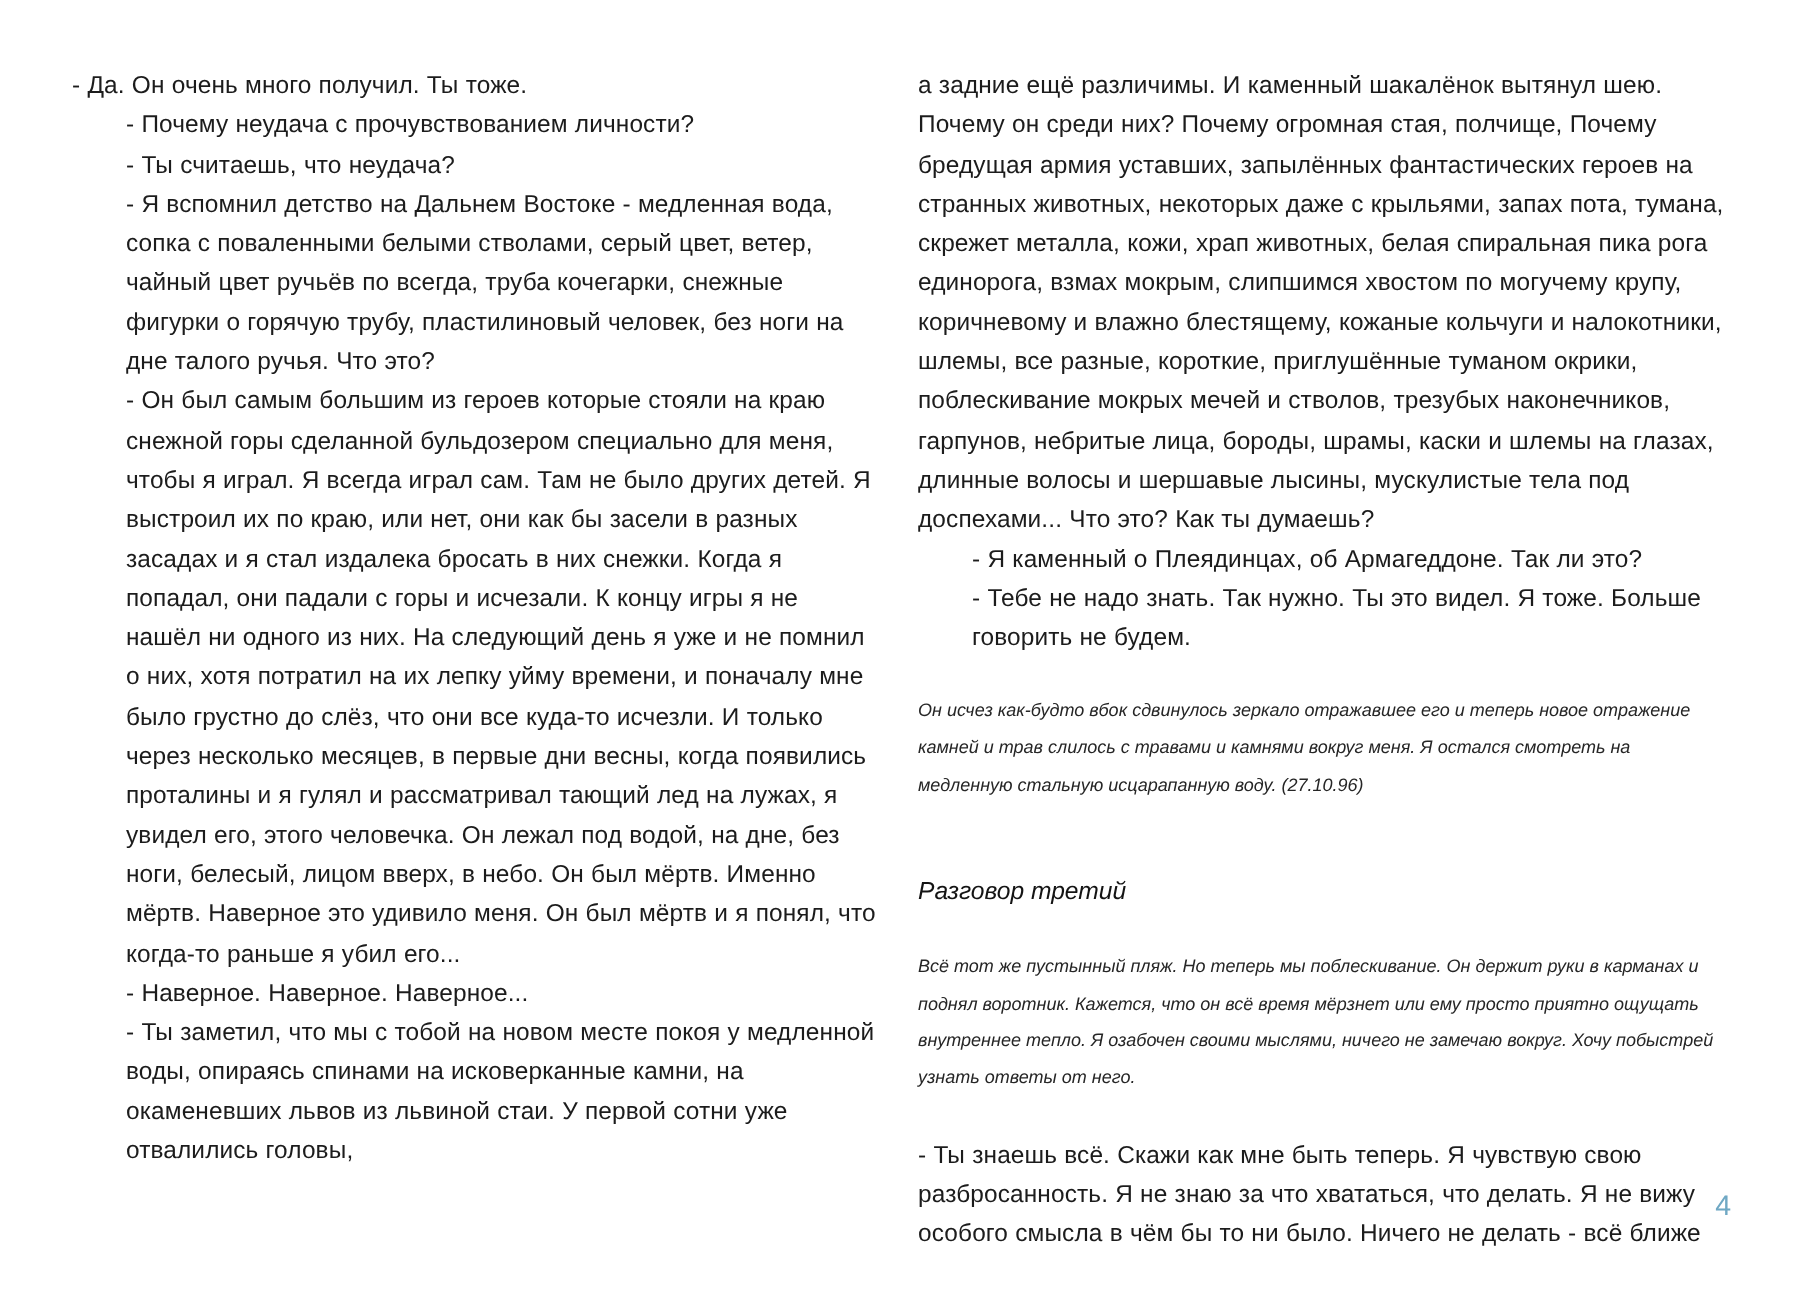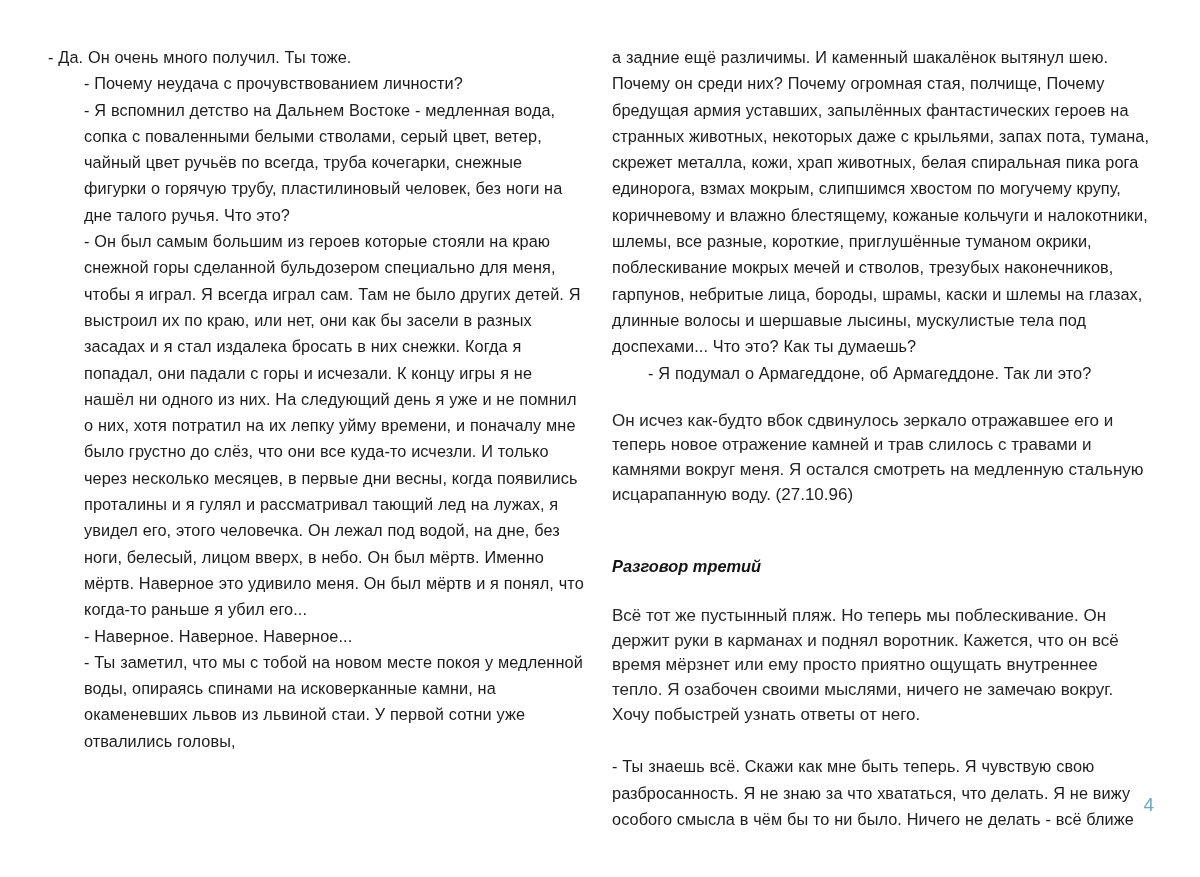--- a/index.html
+++ b/index.html
@@ -45,29 +45,30 @@
     color: #1c1c1c;
     letter-spacing: 0.005em;
     word-spacing: 0.01em;
   }
   p.body-text + p.body-text {
     margin-top: 0;
     margin-left: 36px;
   }
   p.italic-text {
     margin: 0;
-    font-size: 17px;
+    font-size: 12px;
     line-height: 24.6px;
+    font-style: italic;
     color: #262626;
   }
   h2.section-heading {
     margin: 0;
     font-size: 16.4px;
     line-height: 24px;
-    font-weight: bold;
+    font-weight: normal;
     font-style: italic;
     color: #141414;
   }
   .gap-italic-before {
     margin-top: 23px !important;
   }
   .gap-heading-before {
     margin-top: 47px !important;
   }
   .gap-after-heading {
@@ -89,29 +90,31 @@
 </head>
 <body>
 
 <div class="page">
 
   <div class="columns">
 
     <div class="column col-left">
       <p class="body-text">- Да. Он очень много получил. Ты тоже.</p>
       <p class="body-text">- Почему неудача с прочувствованием личности?</p>
+      <p class="body-text">- Ты считаешь, что неудача?</p>
       <p class="body-text">- Я вспомнил детство на Дальнем Востоке - медленная вода, сопка с поваленными белыми стволами, серый цвет, ветер, чайный цвет ручьёв по всегда, труба кочегарки, снежные фигурки о горячую трубу, пластилиновый человек, без ноги на дне талого ручья. Что это?</p>
       <p class="body-text">- Он был самым большим из героев которые стояли на краю снежной горы сделанной бульдозером специально для меня, чтобы я играл. Я всегда играл сам. Там не было других детей. Я выстроил их по краю, или нет, они как бы засели в разных засадах и я стал издалека бросать в них снежки. Когда я попадал, они падали с горы и исчезали. К концу игры я не нашёл ни одного из них. На следующий день я уже и не помнил о них, хотя потратил на их лепку уйму времени, и поначалу мне было грустно до слёз, что они все куда-то исчезли. И только через несколько месяцев, в первые дни весны, когда появились проталины и я гулял и рассматривал тающий лед на лужах, я увидел его, этого человечка. Он лежал под водой, на дне, без ноги, белесый, лицом вверх, в небо. Он был мёртв. Именно мёртв. Наверное это удивило меня. Он был мёртв и я понял, что когда-то раньше я убил его...</p>
       <p class="body-text">- Наверное. Наверное. Наверное...</p>
       <p class="body-text">- Ты заметил, что мы с тобой на новом месте покоя у медленной воды, опираясь спинами на исковерканные камни, на окаменевших львов из львиной стаи. У первой сотни уже отвалились головы,</p>
     </div>
 
     <div class="column col-right">
       <p class="body-text">а задние ещё различимы. И каменный шакалёнок вытянул шею. Почему он среди них? Почему огромная стая, полчище, Почему бредущая армия уставших, запылённых фантастических героев на странных животных, некоторых даже с крыльями, запах пота, тумана, скрежет металла, кожи, храп животных, белая спиральная пика рога единорога, взмах мокрым, слипшимся хвостом по могучему крупу, коричневому и влажно блестящему, кожаные кольчуги и налокотники, шлемы, все разные, короткие, приглушённые туманом окрики, поблескивание мокрых мечей и стволов, трезубых наконечников, гарпунов, небритые лица, бороды, шрамы, каски и шлемы на глазах, длинные волосы и шершавые лысины, мускулистые тела под доспехами...  Что это? Как ты думаешь?</p>
-      <p class="body-text">- Я подумал о Армагеддоне, об Армагеддоне. Так ли это?</p>
+      <p class="body-text">- Я каменный о Плеядинцах, об Армагеддоне. Так ли это?</p>
+      <p class="body-text">- Тебе не надо знать. Так нужно. Ты это видел. Я тоже. Больше говорить не будем.</p>
       <p class="italic-text gap-italic-before">Он исчез как-будто вбок сдвинулось зеркало отражавшее его и теперь новое отражение камней и трав слилось с травами и камнями вокруг меня. Я остался смотреть на медленную стальную исцарапанную воду. (27.10.96)</p>
       <h2 class="section-heading gap-heading-before">Разговор третий</h2>
       <p class="italic-text gap-after-heading">Всё тот же пустынный пляж. Но теперь мы поблескивание. Он держит руки в карманах и поднял воротник. Кажется, что он всё время мёрзнет или ему просто приятно ощущать внутреннее тепло. Я озабочен своими мыслями, ничего не замечаю вокруг. Хочу побыстрей узнать ответы от него.</p>
       <p class="body-text gap-dialog-before">- Ты знаешь всё. Скажи как мне быть теперь. Я чувствую свою разбросанность. Я не знаю за что хвататься, что делать. Я не вижу особого смысла в чём бы то ни было. Ничего не делать - всё ближе</p>
     </div>
 
   </div>
 
   <div class="page-number">4</div>
 

